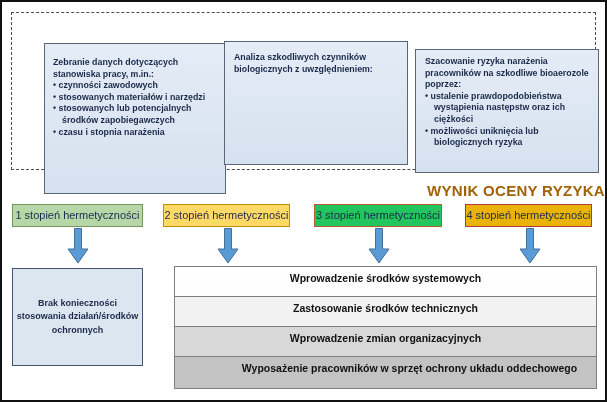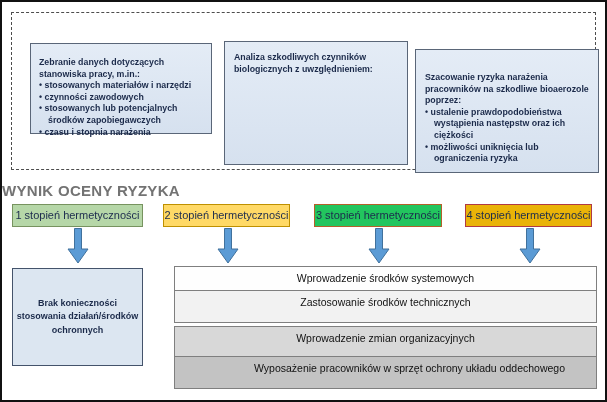--- a/index.html
+++ b/index.html
@@ -14,30 +14,30 @@
     border:1px dashed #4d4d4d;box-sizing:border-box;
   }
   
   .pbox{
     position:absolute;box-sizing:border-box;
     background:linear-gradient(180deg,#e4ecf6 0%,#d6e1ef 100%);
     border:1px solid #5a6678;
     color:#1b2a4a;font-weight:bold;font-size:8.8px;line-height:1.32;
     padding:12px 8px 6px 9px;
   }
-  .pbox-1{left:18px;top:30px;width:182px;height:91px;padding-top:13px;padding-left:8px;}
+  .pbox-1{left:32px;top:30px;width:182px;height:151px;padding-top:13px;padding-left:8px;}
   .pbox-2{left:212px;top:28px;width:184px;height:124px;padding-top:10px;}
-  .pbox-3{left:403px;top:36px;width:184px;height:124px;padding-top:22px;}
+  .pbox-3{left:403px;top:36px;width:184px;height:124px;padding-top:6px;}
   .pbox ul{margin:0;padding:0;list-style:none;}
   .pbox li{padding-left:9px;text-indent:-9px;}
   .pbox li::before{content:"\2022\00a0";}
   
   .heading{
-    position:absolute;left:0;top:180px;width:100%;text-align:left;
-    font-size:15px;font-weight:bold;color:#737373;letter-spacing:.3px;
+    position:absolute;left:0;top:180px;width:100%;text-align:right;
+    font-size:15px;font-weight:bold;color:#a16207;letter-spacing:.3px;
   }
   
   .level{
     position:absolute;top:202px;height:23px;box-sizing:border-box;
     border:1px solid #888;text-align:center;
     font-size:11px;color:#1c2b4d;line-height:21px;
     white-space:nowrap;overflow:hidden;
   }
   .level-1{left:10px;width:131px;}
   .level-2{left:161px;width:127px;}
@@ -55,54 +55,54 @@
     position:absolute;left:10px;top:246px;width:131px;height:98px;box-sizing:border-box;
     background:#dce6f1;border:1px solid #44536b;
     display:flex;align-items:center;justify-content:center;text-align:center;
     font-size:9px;font-weight:bold;color:#1b2a4a;line-height:1.5;
     white-space:pre-line;z-index:1;margin-top:20px;
   }
   
   .measure{
     position:absolute;left:172px;width:423px;height:33px;box-sizing:border-box;
     border:1px solid #7f7f7f;text-align:center;
-    font-size:10.5px;font-weight:normal;color:#111;line-height:23px;
+    font-size:10.5px;font-weight:bold;color:#111;line-height:23px;
     white-space:nowrap;overflow:hidden;z-index:1;
   }
   .m-1{top:264px;}
-  .m-2{top:288px;}
+  .m-2{top:294px;}
   .m-3{top:324px;}
   .m-4{top:354px;}
 </style>
 </head>
 <body>
 
 <div class="frame">
 
   <div class="dashed">
 
     <div class="pbox pbox-1">
       <div>Zebranie danych dotyczących stanowiska pracy, m.in.:</div>
       <ul>
+        <li>czynności zawodowych</li>
         <li>stosowanych materiałów i narzędzi</li>
-        <li>czynności zawodowych</li>
         <li>stosowanych lub potencjalnych środków zapobiegawczych</li>
         <li>czasu i stopnia narażenia</li>
       </ul>
     </div>
 
     <div class="pbox pbox-2">
       <div>Analiza szkodliwych czynników biologicznych z uwzględnieniem:</div>
     </div>
 
     <div class="pbox pbox-3">
       <div>Szacowanie ryzyka narażenia pracowników na szkodliwe bioaerozole poprzez:</div>
       <ul>
         <li>ustalenie prawdopodobieństwa wystąpienia następstw oraz ich ciężkości</li>
-        <li>możliwości uniknięcia lub ograniczenia ryzyka</li>
+        <li>możliwości uniknięcia lub biologicznych ryzyka</li>
       </ul>
     </div>
 
   </div>
 
   <div class="heading">WYNIK OCENY RYZYKA</div>
 
   <div class="level level-1" style="background: rgb(182, 215, 168); border-color: rgb(119, 147, 95);">1 stopień hermetyczności</div>
   <div class="level level-2" style="background: rgb(255, 217, 102); border-color: rgb(191, 144, 0);">2 stopień hermetyczności</div>
   <div class="level level-3" style="background: #22c55e; border-color: rgb(180, 95, 42);">3 stopień hermetyczności</div>

